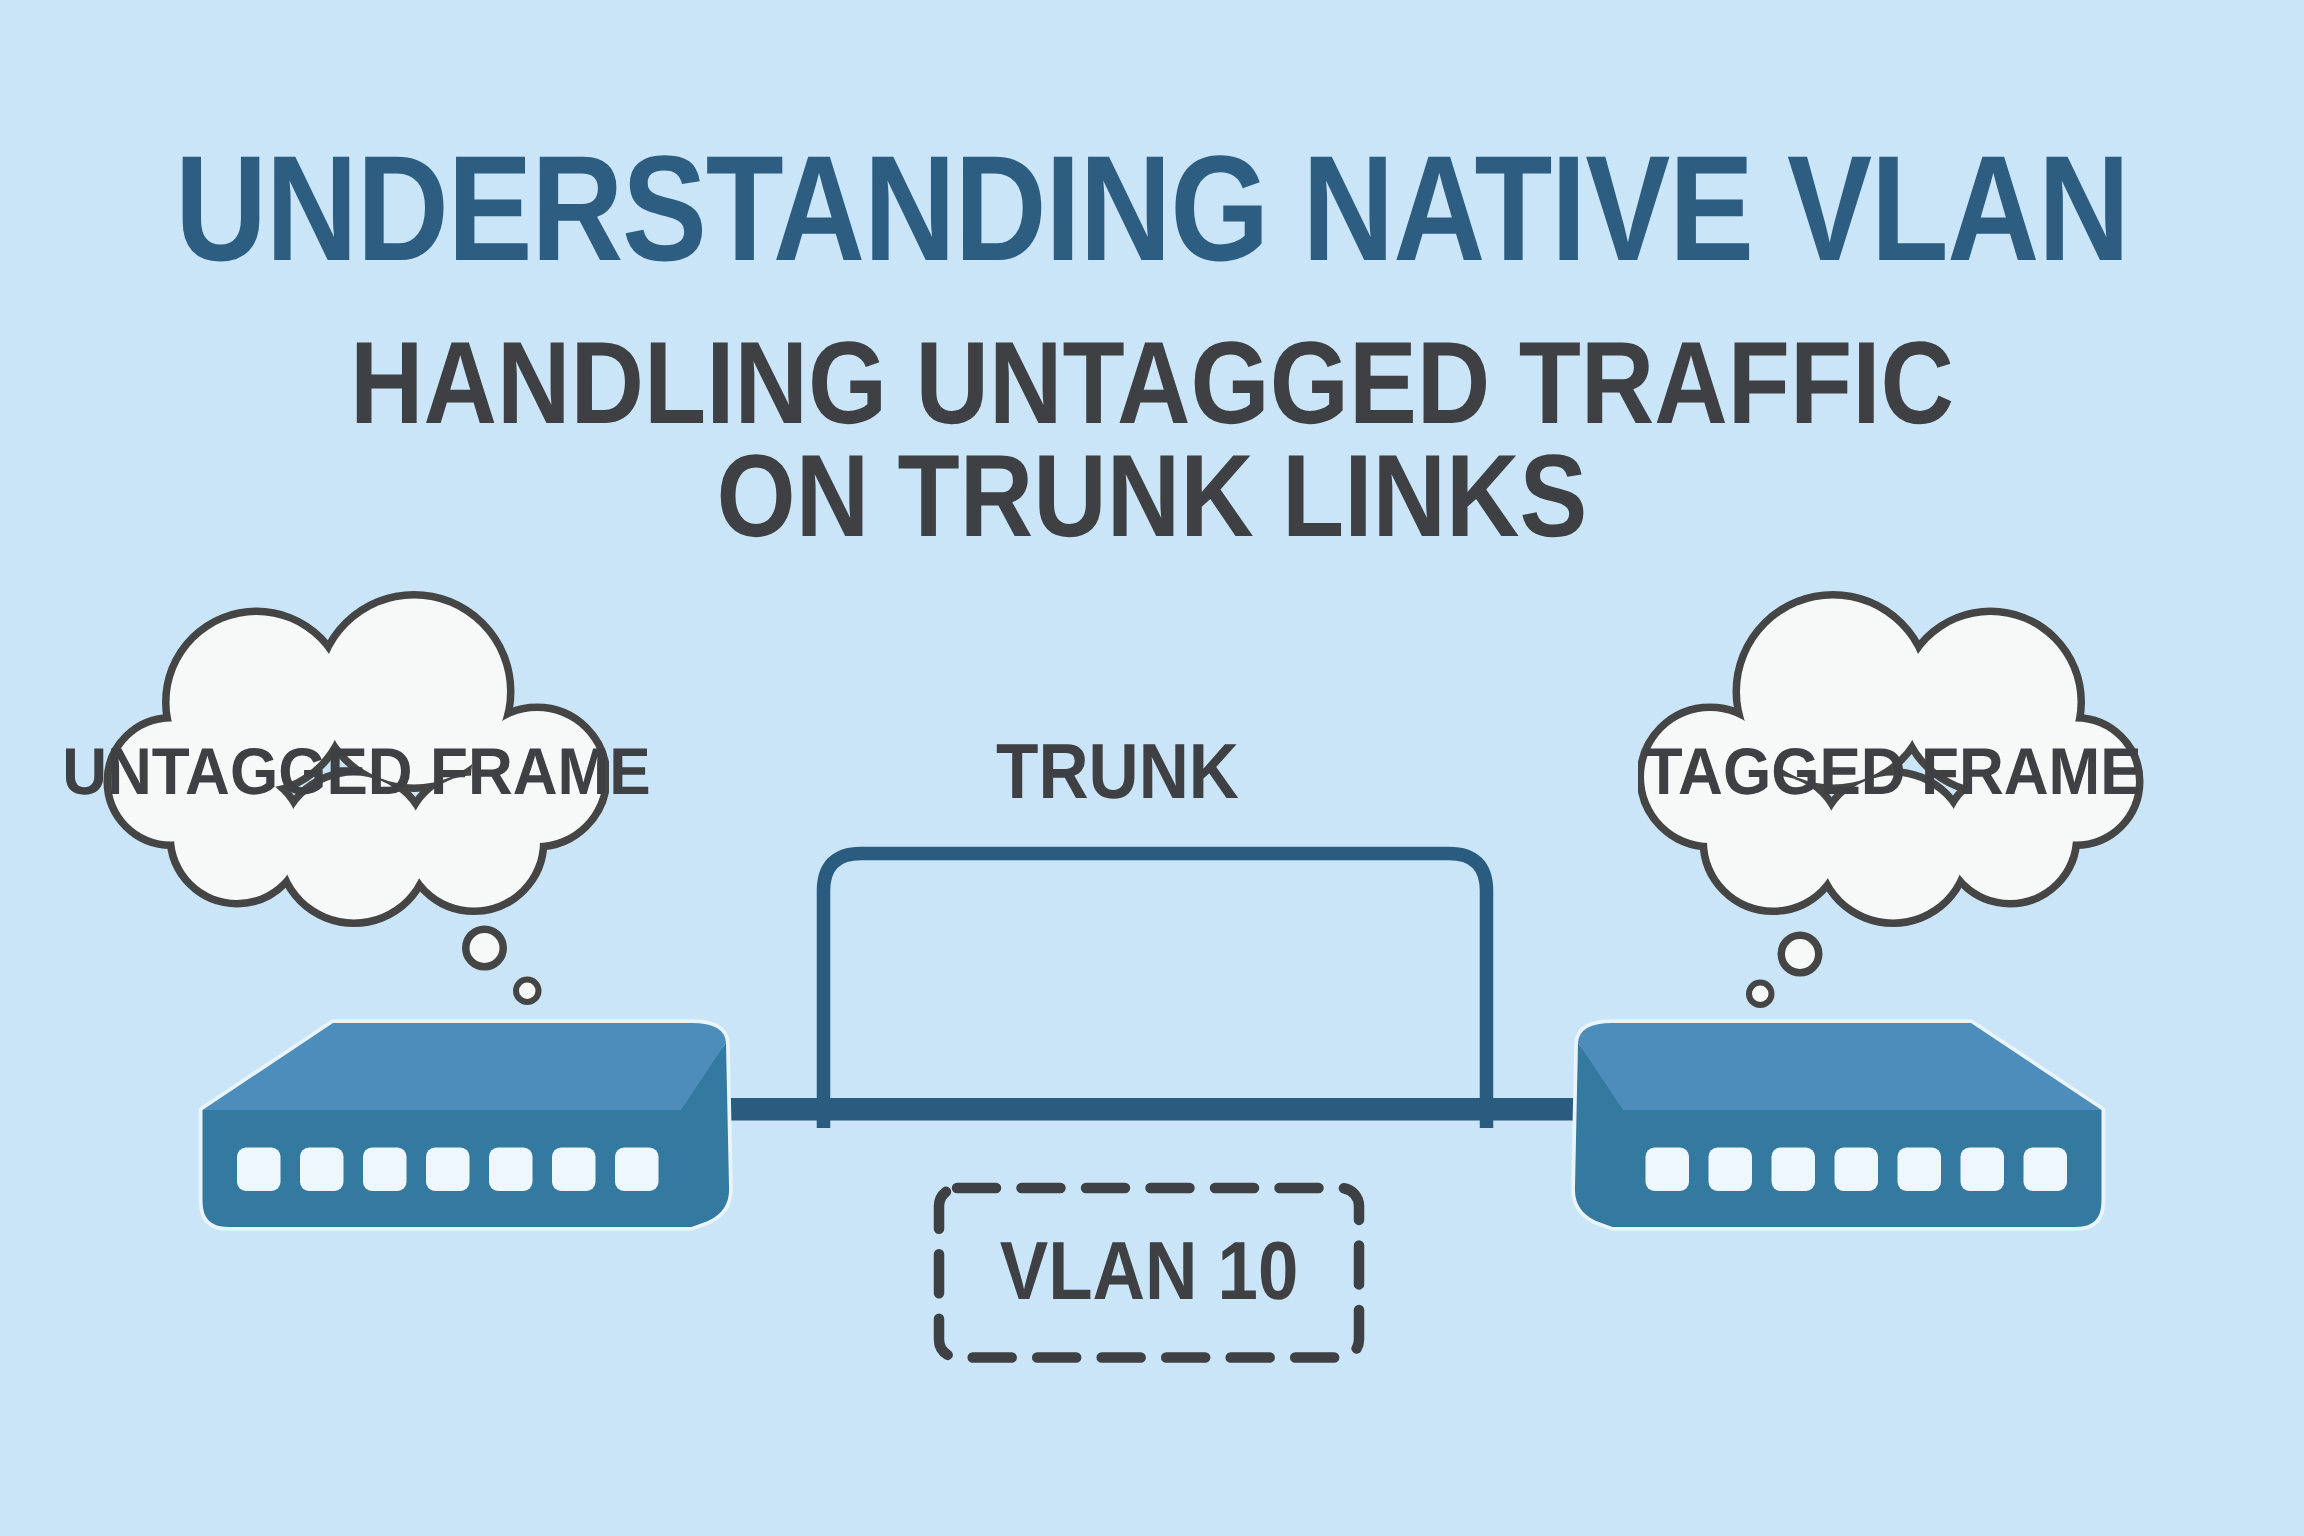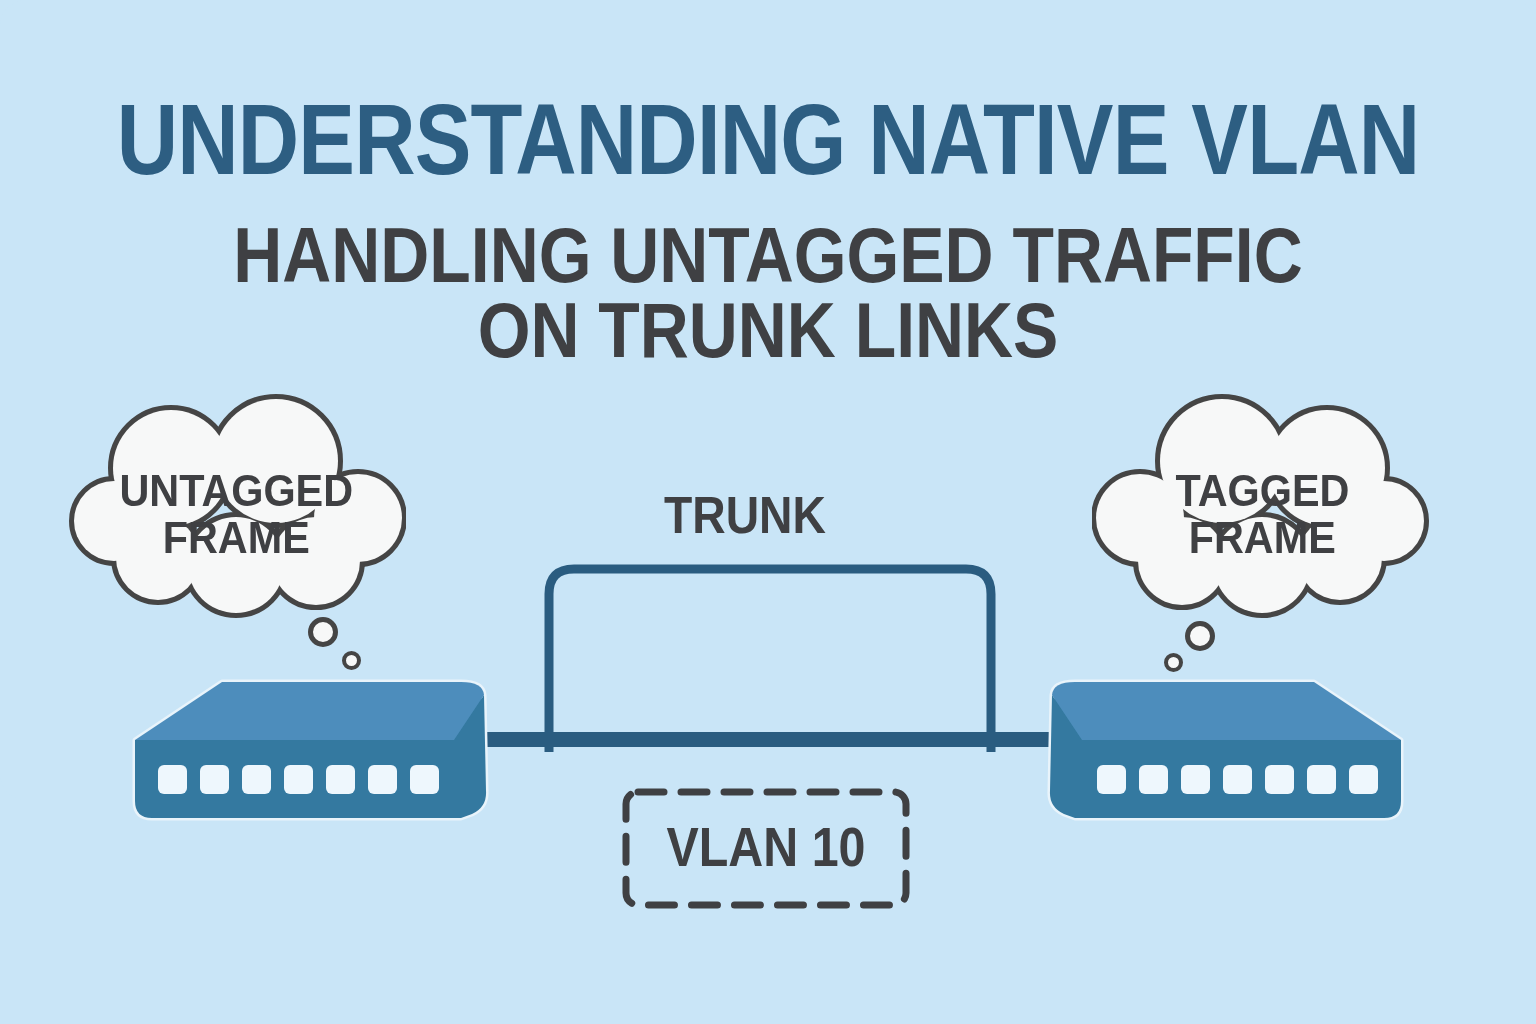--- a/index.html
+++ b/index.html
@@ -55,21 +55,21 @@
     background:var(--line);
   }
 
   .cloud-wrap{position:absolute;top:393px;width:340px;height:232px;}
   .cloud-wrap.left{left:66px;}
   .cloud-wrap.right{left:1092px;}
   .cloud-svg{position:absolute;inset:0;}
   .cloud-svg.mirror{transform:scaleX(-1);}
   .cloud-text{
     position:absolute;inset:0;padding-top:10px;
-    display:flex;flex-direction:column;align-items:center;justify-content:center;
+    display:flex;flex-direction:row;align-items:center;justify-content:center;
     font-size:44px;font-weight:700;line-height:47px;color:var(--text);
     text-align:center;
   }
   .cloud-text .line{white-space:nowrap;transform:scaleX(0.94);transform-origin:50% 50%;}
 
   .bubble{
     position:absolute;border-radius:50%;
     background:var(--cloud-fill);border:5px solid var(--cloud-stroke);
   }
   .bubble.big{width:30px;height:30px;}

